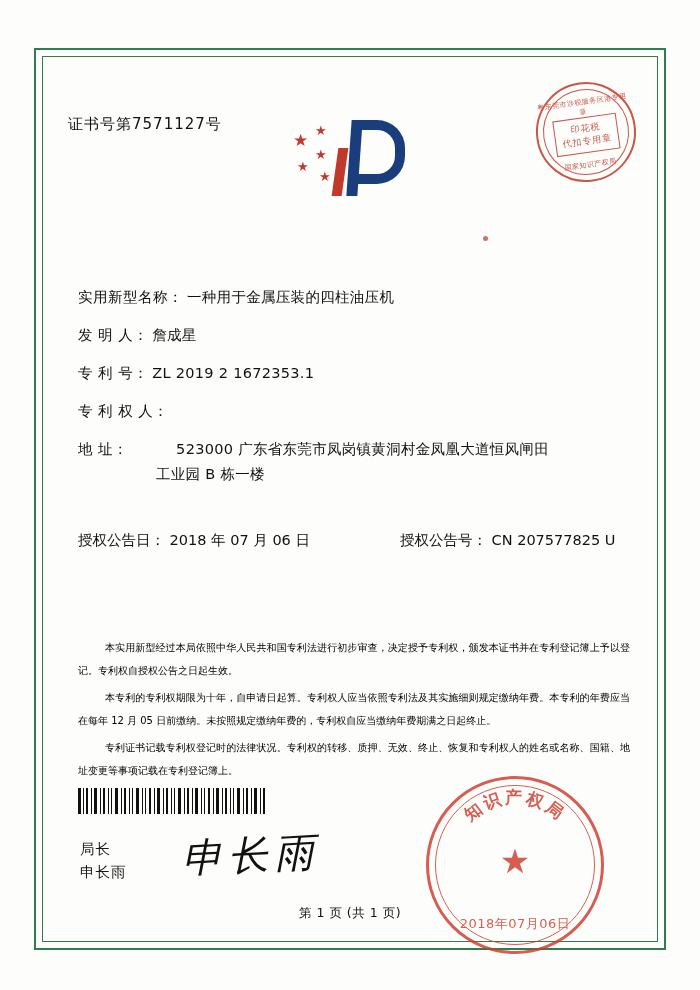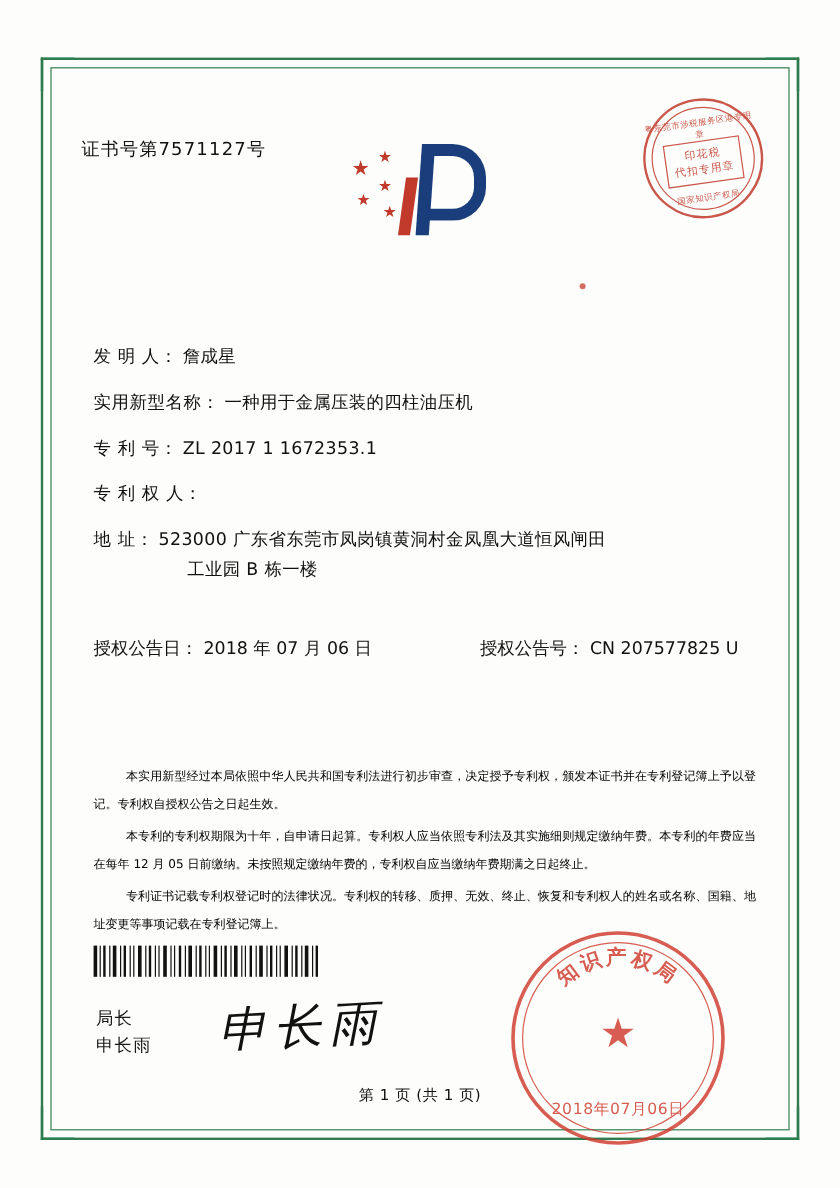--- a/index.html
+++ b/index.html
@@ -383,41 +383,41 @@
       <div class="p-red"></div>
       <div class="p-stem"></div>
       <div class="p-bowl"></div>
     </div>
 
     <div class="title-dot"></div>
 
     <div class="fields">
 
       <div class="field">
+        <span class="lbl">实用新型名称：</span>
+        <span class="val">一种用于金属压装的四柱油压机</span>
+      </div>
+
+      <div class="field">
         <span class="lbl">发 明 人：</span>
         <span class="val">詹成星</span>
       </div>
 
       <div class="field">
-        <span class="lbl">实用新型名称：</span>
-        <span class="val">一种用于金属压装的四柱油压机</span>
-      </div>
-
-      <div class="field">
         <span class="lbl">专 利 号：</span>
-        <span class="val">ZL 2017 1 1672353.1</span>
+        <span class="val">ZL 2019 2 1672353.1</span>
       </div>
 
 
       <div class="field">
         <span class="lbl">专 利 权 人：</span>
       </div>
 
       <div style="margin-bottom:19px;">
-        <div class="field" style="margin-bottom:0;">
+        <div class="field" style="margin-bottom:0;gap:44px;">
           <span class="lbl">地       址：</span>
           <span class="val">523000  广东省东莞市凤岗镇黄洞村金凤凰大道恒风闸田</span>
         </div>
         <div class="addr-second">工业园 B 栋一楼</div>
       </div>
 
       <div class="field-2col">
         <div class="half">
           <span class="lbl">授权公告日：</span>
           <span class="val">2018 年 07 月 06 日</span>

